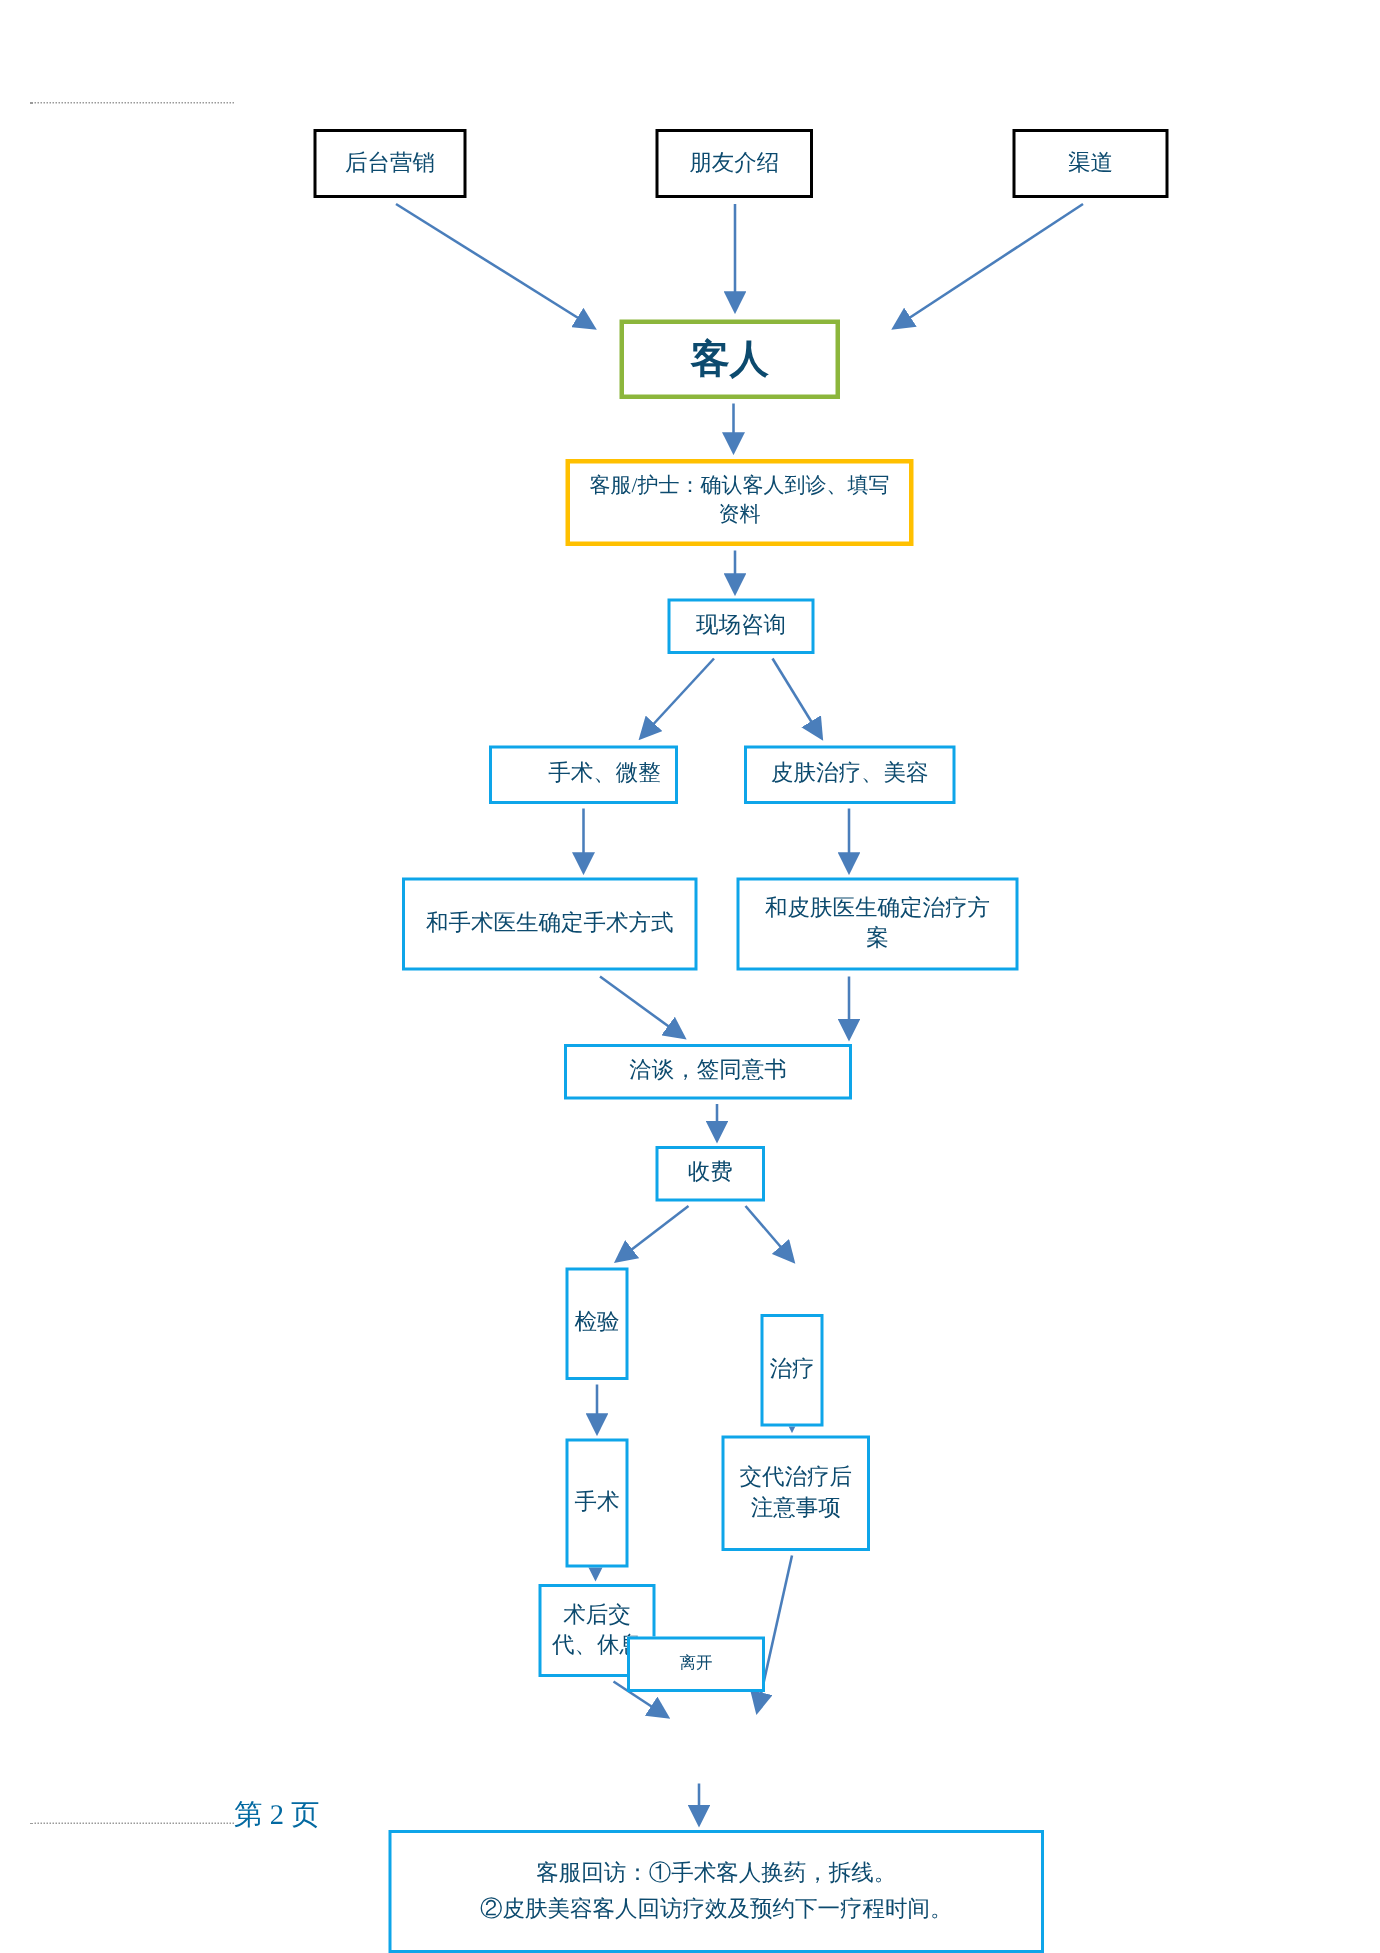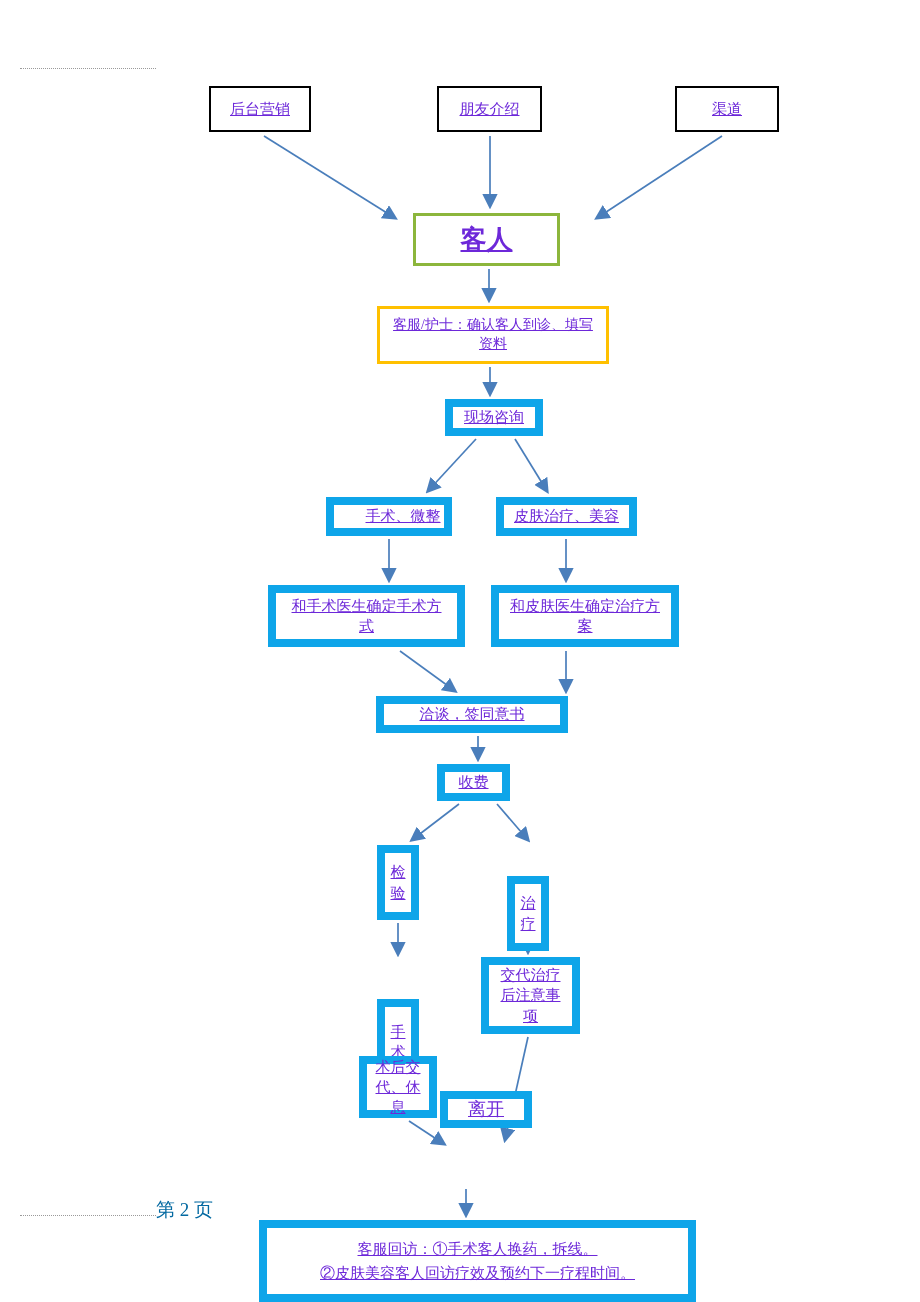--- a/index.html
+++ b/index.html
@@ -9,28 +9,27 @@
     font-family:"Liberation Serif","DejaVu Serif",serif;
     overflow:hidden;
   }
   #canvas{position:absolute;left:0;top:0;width:920px;height:1302px;}
   .node{
     position:absolute;
     box-sizing:border-box;
     display:flex;align-items:center;justify-content:center;
     text-align:center;
     background:#ffffff;
-    color:#6d28d9;
+    color:#0c4a6e;
     line-height:1.35;
     white-space:pre-line;
     z-index:3;
-    text-decoration:underline;
   }
   .bk{border:2px solid #000000;}
-  .og{border:8px solid #0ea5e9;}
+  .og{border:2px solid #0ea5e9;}
   .gr{border:3px solid #8CB63C;}
   .yl{border:3px solid #FFC000;}
   svg.edges{position:absolute;left:0;top:0;width:920px;height:1302px;z-index:1;}
   .pagemark{
     position:absolute;
     font-family:"Liberation Serif","DejaVu Serif",serif;
     color:#0369a1;
   }
   .rule{
     position:absolute;
@@ -90,24 +89,24 @@
 
   <div class="node og" style="left:491px;top:585px;width:188px;height:62px;font-size:15px;padding:0 10px;">和皮肤医生确定治疗方案</div>
   <div class="node og" style="left:268px;top:585px;width:197px;height:62px;font-size:15px;padding:0 10px;">和手术医生确定手术方式</div>
 
   <div class="node og" style="left:376px;top:696px;width:192px;height:37px;font-size:15px;">洽谈，签同意书</div>
   <div class="node og" style="left:437px;top:764px;width:73px;height:37px;font-size:15px;">收费</div>
 
   <div class="node og" style="left:377px;top:845px;width:42px;height:75px;font-size:15px;">检验</div>
   <div class="node og" style="left:507px;top:845px;width:42px;height:75px;font-size:15px;margin-top:31px;">治疗</div>
 
-  <div class="node og" style="left:377px;top:959px;width:42px;height:86px;font-size:15px;margin-top:40px;">手术</div>
+  <div class="node og" style="left:377px;top:959px;width:42px;height:86px;font-size:15px;">手术</div>
   <div class="node og" style="left:481px;top:957px;width:99px;height:77px;font-size:15px;padding:2px 6px;">交代治疗后注意事项</div>
 
   <div class="node og" style="left:359px;top:1056px;width:78px;height:62px;font-size:15px;padding:0 4px;">术后交代、休息</div>
-  <div class="node og" style="left:418px;top:1091px;width:92px;height:37px;font-size:18px;margin-left:22px;">离开</div>
+  <div class="node og" style="left:418px;top:1091px;width:92px;height:37px;font-size:11px;">离开</div>
 
   <div class="node og" style="left:259px;top:1220px;width:437px;height:82px;font-size:15px;padding:0 12px;line-height:1.6;">客服回访：①手术客人换药，拆线。
 ②皮肤美容客人回访疗效及预约下一疗程时间。</div>
 
   <div class="pagemark" style="left:156px;top:1197px;font-size:19px;">第 2 页</div>
 
 </div>
 
 </body></html>

